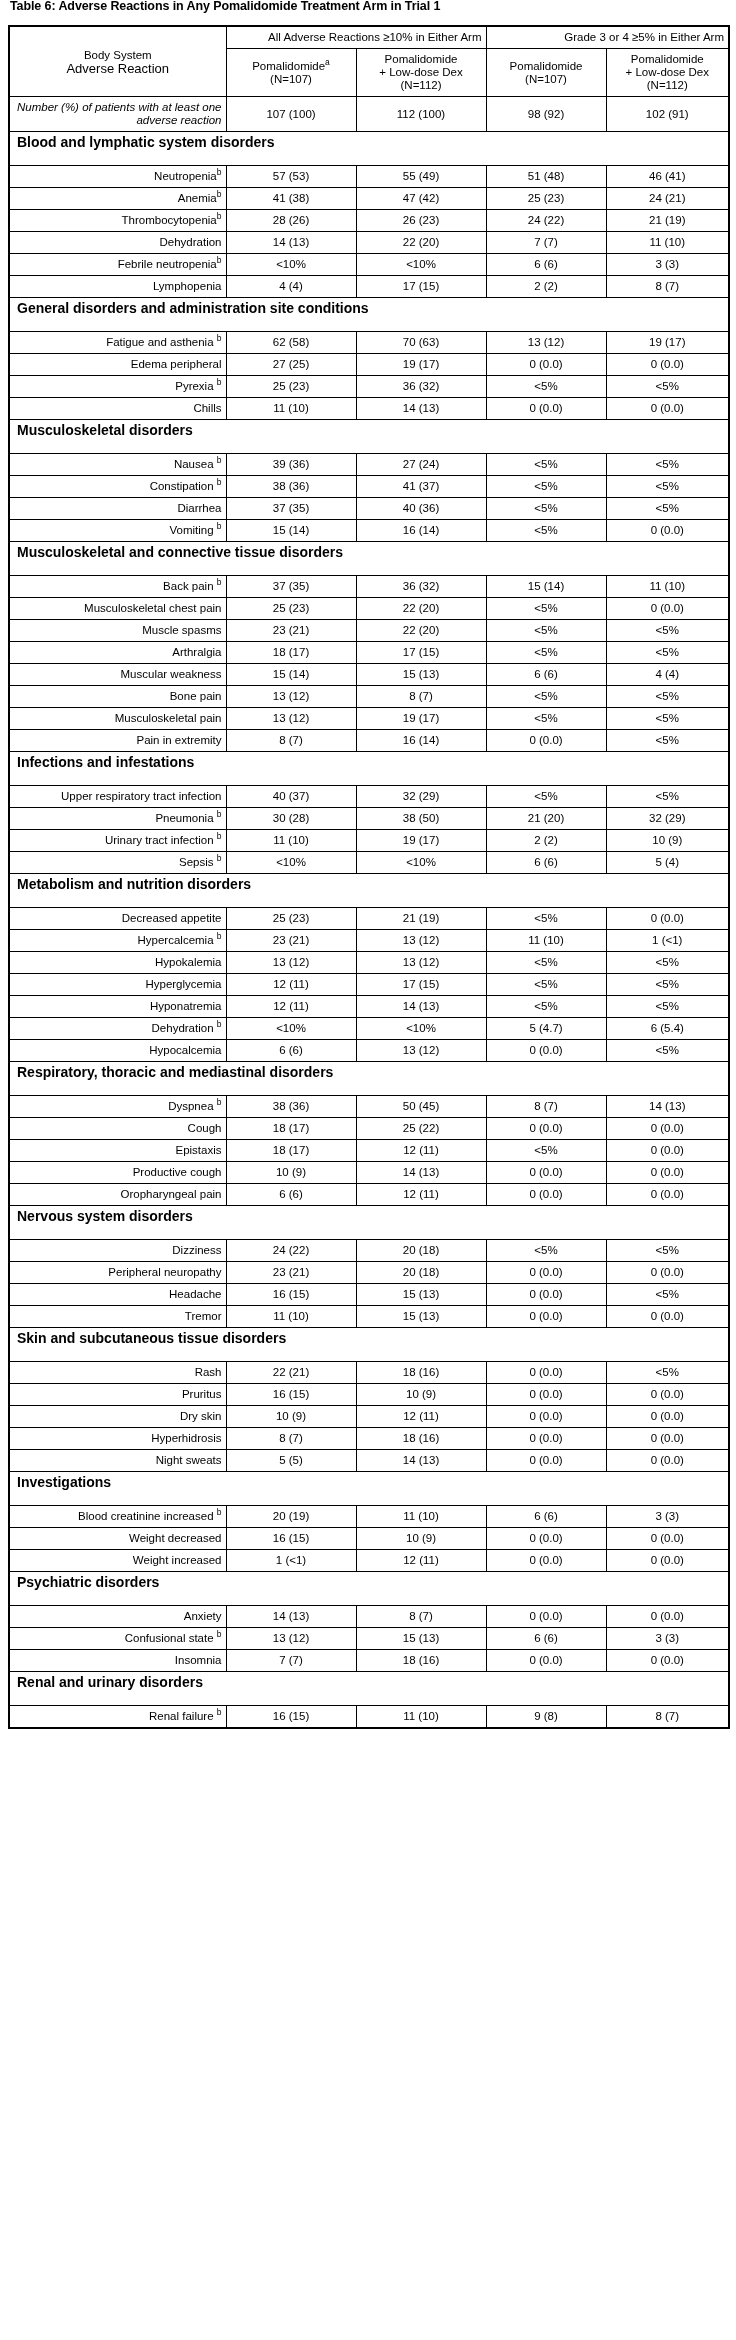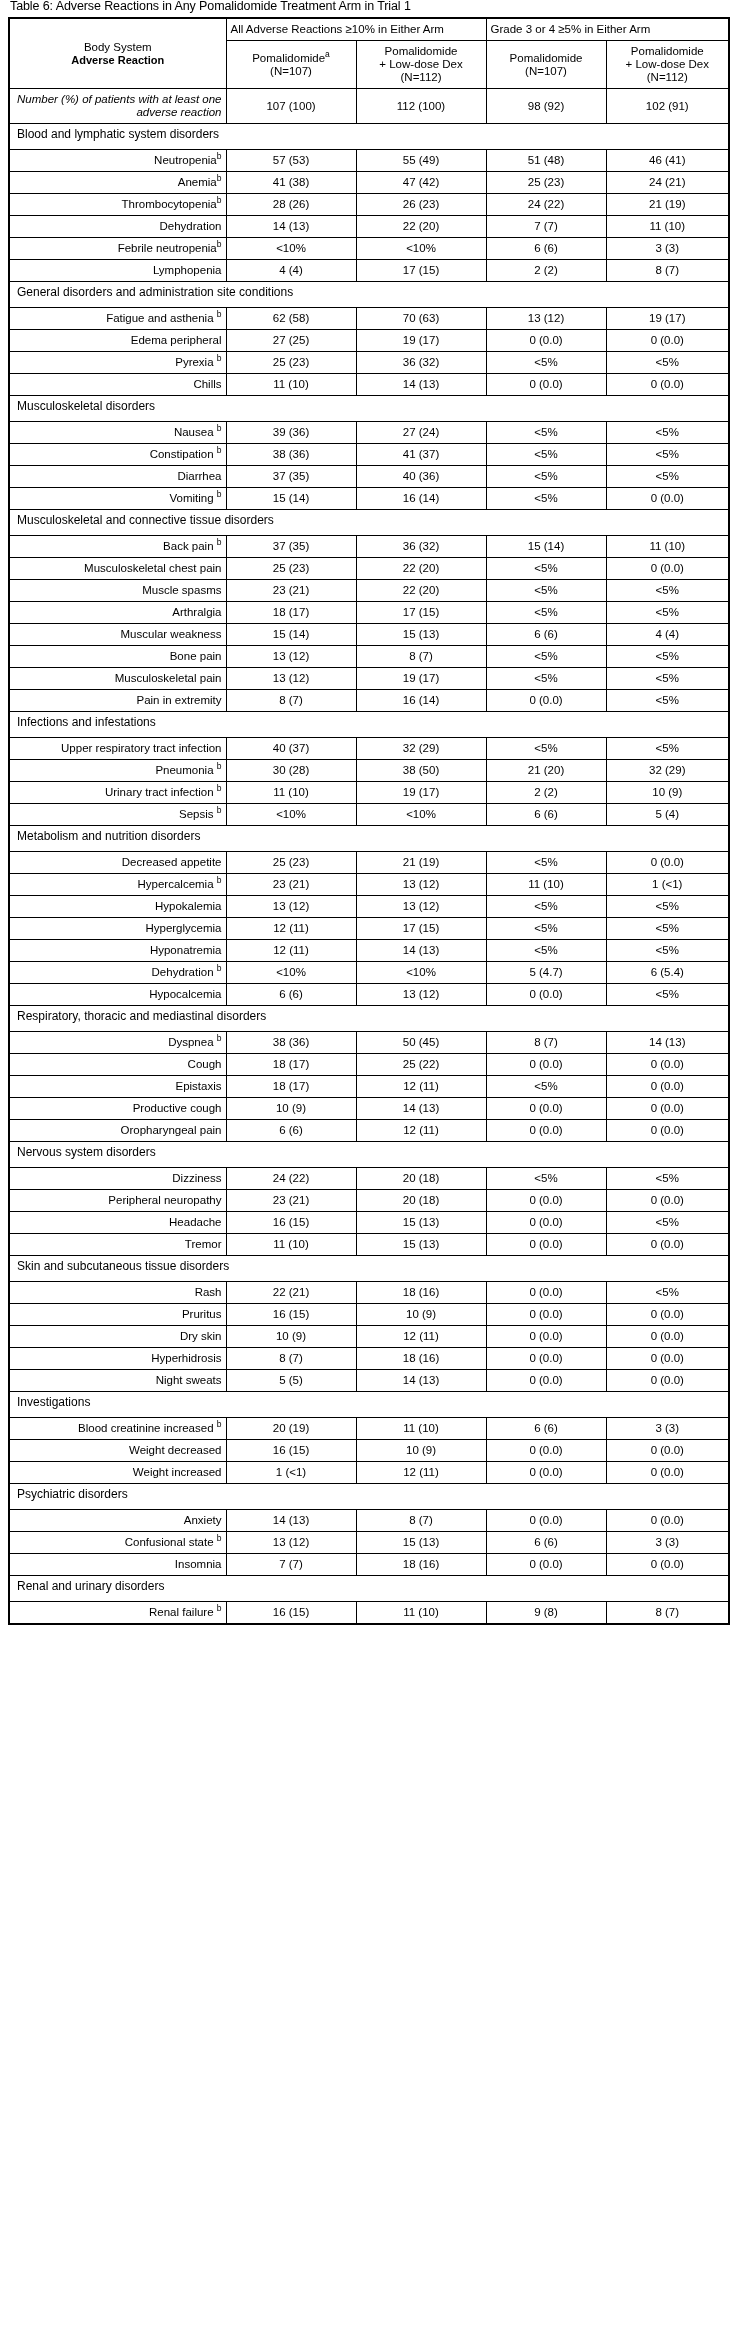--- a/index.html
+++ b/index.html
@@ -12,23 +12,23 @@
     font-family: "Liberation Sans", sans-serif;
     color: #000000;
   }
   #page {
     width: 736px;
     box-sizing: border-box;
     padding: 0 8px 6px 8px;
   }
   .table-title {
     font-size: 12.5px;
-    font-weight: normal;
+    font-weight: bold;
     line-height: 12px;
-    height: 16px;
+    height: 24px;
     overflow: hidden;
     margin: 0 0 1px 2px;
     white-space: nowrap;
     letter-spacing: -0.1px;
   }
   table.ae {
     border-collapse: collapse;
     width: 720px;
     table-layout: fixed;
     border: 2px solid #000;
@@ -42,56 +42,56 @@
     line-height: 13px;
   }
   
   col.c-name  { width: 217px; }
   col.c-v1    { width: 130px; }
   col.c-v2    { width: 130px; }
   col.c-v3    { width: 120px; }
   col.c-v4    { width: 123px; }
 
   th.grp-head {
-    text-align: left;
+    text-align: right;
     font-weight: bold;
     font-size: 12.5px;
     line-height: 14px;
     padding: 6px 4px;
   }
   th.col-head {
     text-align: center;
     font-weight: bold;
     font-size: 12px;
     line-height: 14px;
     padding: 6px 3px;
   }
   th.corner {
     text-align: center;
     font-weight: bold;
     font-size: 12.5px;
     line-height: 15px;
   }
   th.corner .sub {
-    font-weight: bold;
-    font-size: 11px;
+    font-weight: normal;
+    font-size: 13px;
   }
   td.total-label {
     text-align: right;
     padding-left: 7px;
     line-height: 15px;
     font-style: italic;
   }
   tr.section td {
-    font-weight: normal;
-    font-size: 12px;
+    font-weight: bold;
+    font-size: 14px;
     text-align: left;
     padding-left: 7px;
     padding-top: 4px;
-    padding-bottom: 8px;
+    padding-bottom: 16px;
   }
   td.ar-name {
     text-align: right;
     padding-left: 18px;
   }
   td.val {
     text-align: center;
   }
   sup {
     font-size: 8.5px;

